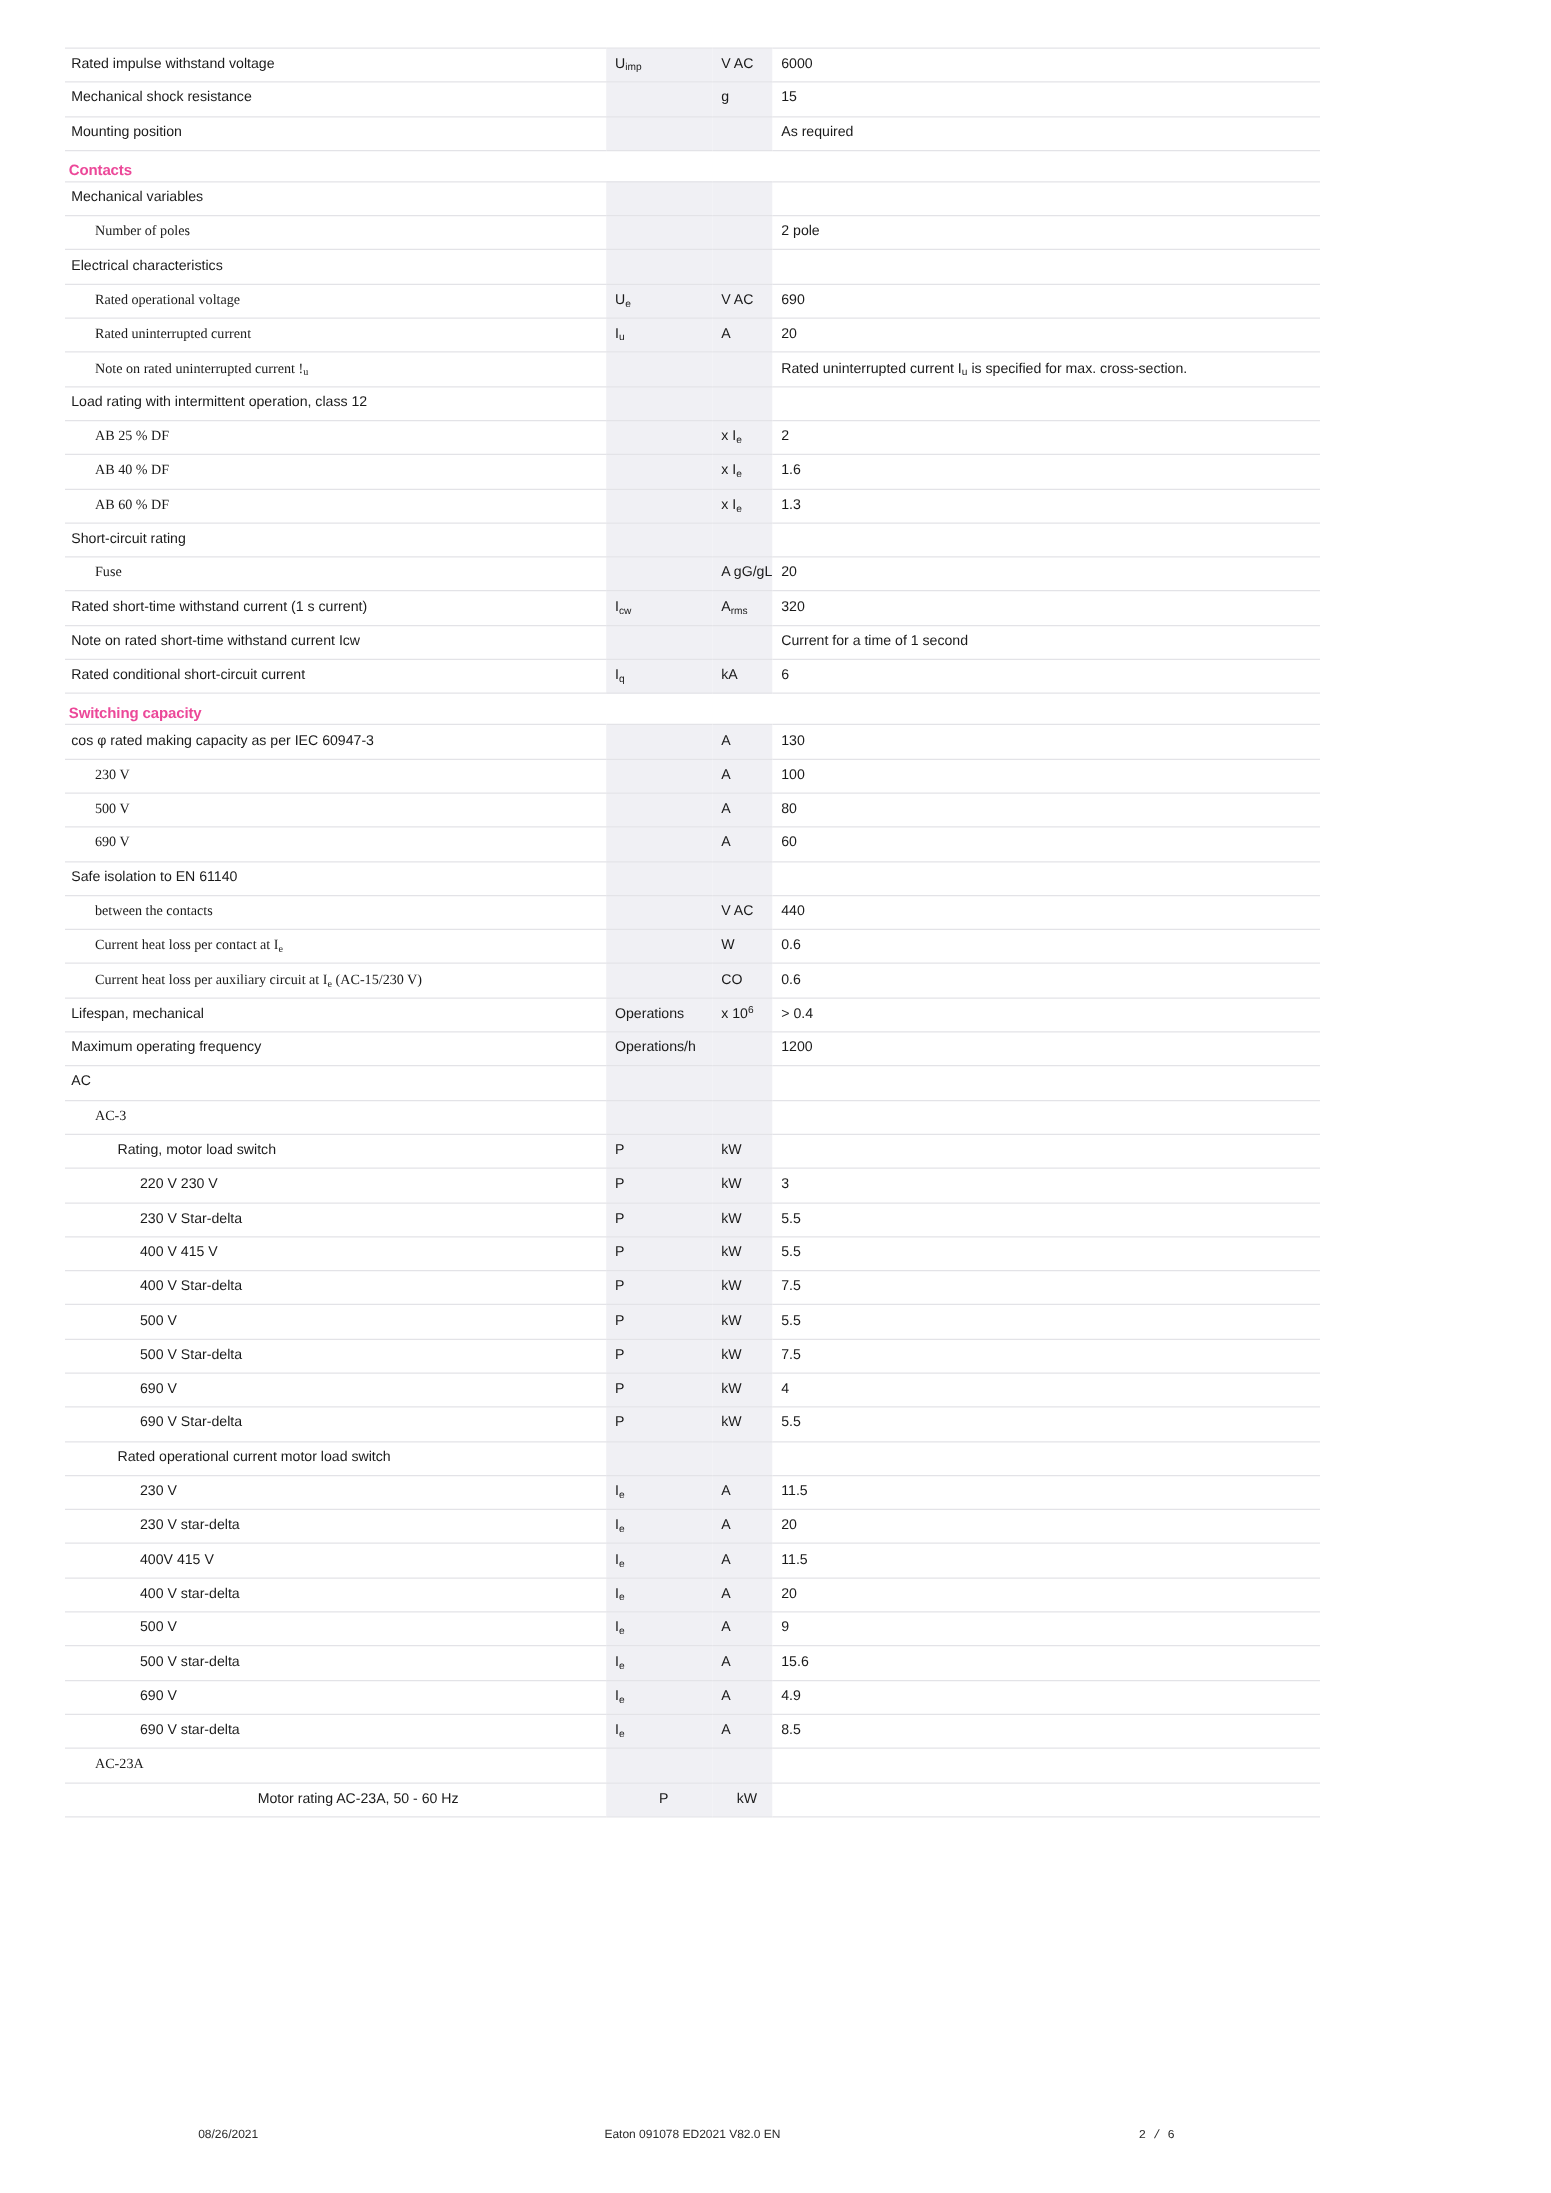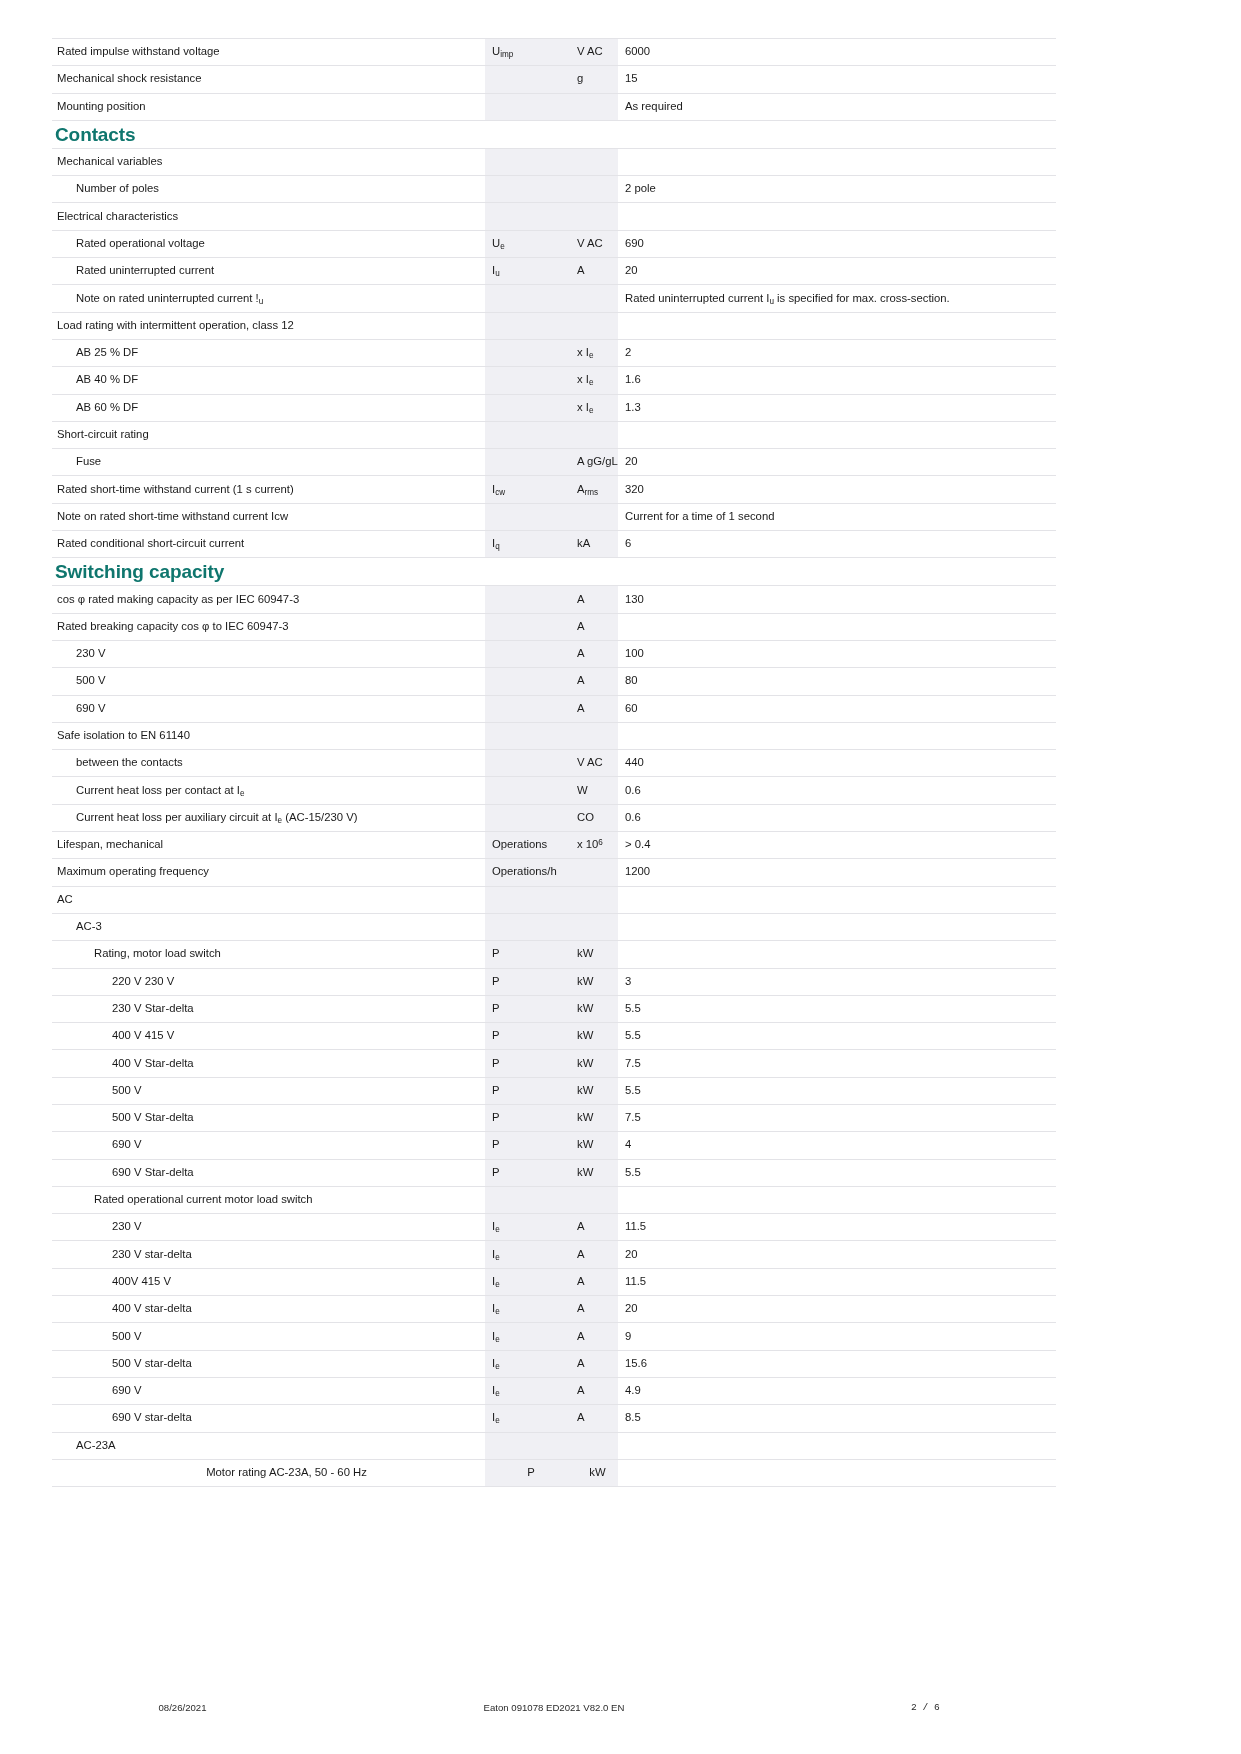--- a/index.html
+++ b/index.html
@@ -54,37 +54,37 @@
     padding-left: 7px;
   }
   table.spec tr.datarow > td.val {
     background: #ffffff;
     padding-left: 7px;
   }
   table.spec tr.datarow:last-child > td { border-bottom: 1px solid #e3e3e7; text-align: center; }
 
   
   .ind0 { padding-left: 5px !important; }
-  .ind1 { padding-left: 24px !important; }
+  .ind1 { padding-left: 24px !important; font-family: Liberation Serif, serif; }
   .ind2 { padding-left: 42px !important; }
   .ind3 { padding-left: 60px !important; }
 
   
   tr.sectionrow > td {
     border-top: 1px solid #e3e3e7;
     border-bottom: none;
     background: #ffffff;
     padding: 3px 0 2px 3px;
     height: 25px;
     vertical-align: bottom;
   }
   .section-title {
-    color: #0f766e;
+    color: #ec4899;
     font-weight: bold;
-    font-size: 19px;
+    font-size: 12px;
     letter-spacing: -0.1px;
   }
   sub { font-size: 0.72em; line-height: 0; vertical-align: -0.28em; }
   sup { font-size: 0.72em; line-height: 0; vertical-align: 0.42em; }
 
   .footer {
     position: absolute;
     left: 52px;
     top: 1690px;
     width: 1004px;
@@ -225,26 +225,20 @@
           <tr class="sectionrow">
             <td colspan="4"><span class="section-title">Switching capacity</span></td>
           </tr>
           <tr class="datarow">
             <td class="label ind0">cos φ rated making capacity as per IEC 60947-3</td>
             <td class="sym"></td>
             <td class="unit">A</td>
             <td class="val">130</td>
           </tr>
           <tr class="datarow">
-            <td class="label ind0">Rated breaking capacity cos φ to IEC 60947-3</td>
-            <td class="sym"></td>
-            <td class="unit">A</td>
-            <td class="val"></td>
-          </tr>
-          <tr class="datarow">
             <td class="label ind1">230 V</td>
             <td class="sym"></td>
             <td class="unit">A</td>
             <td class="val">100</td>
           </tr>
           <tr class="datarow">
             <td class="label ind1">500 V</td>
             <td class="sym"></td>
             <td class="unit">A</td>
             <td class="val">80</td>

